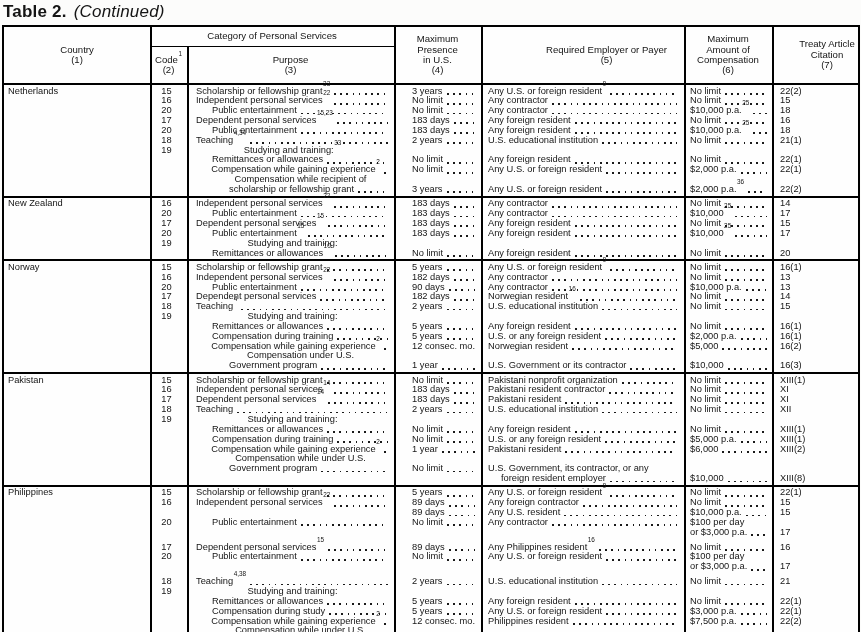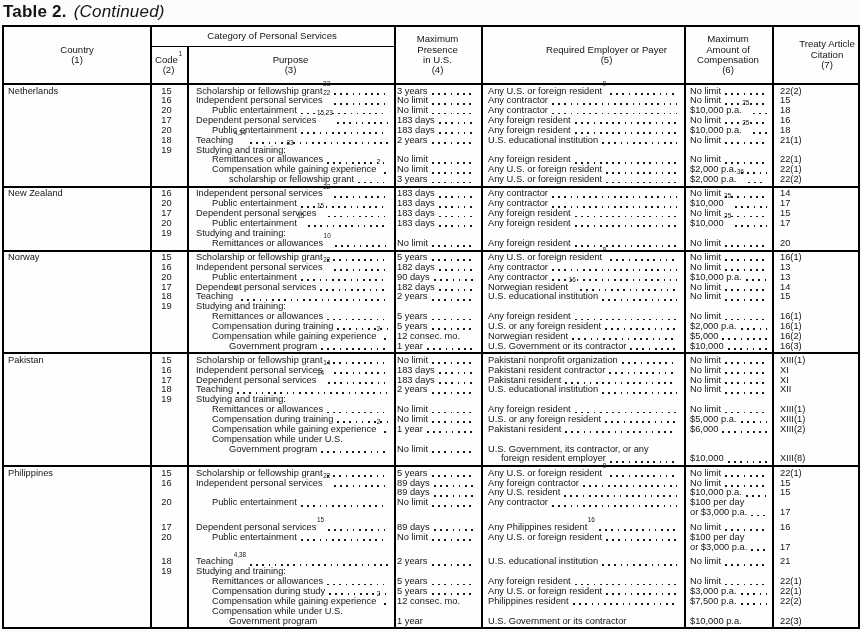--- a/index.html
+++ b/index.html
@@ -25,24 +25,24 @@
   .h-comp{grid-column:6;grid-row:1/3;}
   .h-cite{grid-column:7;grid-row:1/3;padding-left:24px;}
   .section{border-top:2px solid #000;padding:1.5px 0 1px 0;}
   .section.first{border-top:none;}
   .row{display:grid;grid-template-columns:146px 37px 207px 87px 203px 88px auto;
        height:9.85px;font-size:9.3px;line-height:9.85px;}
   .row.gap{height:5px;}
   .cell{display:flex;align-items:flex-start;white-space:nowrap;overflow:visible;}
   .c-country{padding-left:4px;}
   .c-code{justify-content:center;padding-right:4px;}
-  .c-purpose{padding-left:9px;padding-right:5px;}
+  .c-purpose{padding-left:9px;padding-right:5px;justify-content:center;}
   .c-purpose.ind1{padding-left:25px;}
   .c-purpose.ind2{padding-left:42px;}
-  .c-presence{padding-left:3px;padding-right:5px;}
+  .c-presence{padding-left:18px;padding-right:5px;}
   .c-payer{padding-left:7px;padding-right:6px;}
   .c-payer.eind1{padding-left:20px;}
   .c-amount{padding-left:6px;padding-right:4px;}
   .c-cite{padding-left:8px;}
   .lead{flex:1 0 5px;height:1.8px;margin:0 1px 1.6px 4px;align-self:flex-end;
         background-image:repeating-linear-gradient(to right,#1a1a1a 0,#1a1a1a 1.7px,transparent 1.7px,transparent 6.2px);}
   sup.s{font-size:6.4px;line-height:0;position:relative;top:-2.9px;margin-left:.5px;}
 </style>
 </head>
 <body>
@@ -331,20 +331,41 @@
             </div>
             <div class="cell c-cite">
               <span>22(1)</span>
             </div>
           </div>
           <div class="row">
             <div class="cell c-country"></div>
             <div class="cell c-code">
               <span></span>
             </div>
+            <div class="cell c-purpose ind1">
+              <span>Compensation while recipient of</span>
+            </div>
+            <div class="cell c-presence">
+              <span></span>
+            </div>
+            <div class="cell c-payer">
+              <span></span>
+            </div>
+            <div class="cell c-amount">
+              <span></span>
+            </div>
+            <div class="cell c-cite">
+              <span></span>
+            </div>
+          </div>
+          <div class="row">
+            <div class="cell c-country"></div>
+            <div class="cell c-code">
+              <span></span>
+            </div>
             <div class="cell c-purpose ind2">
               <span>scholarship or fellowship grant</span>
               <span class="lead"></span>
             </div>
             <div class="cell c-presence">
               <span>3 years</span>
               <span class="lead"></span>
             </div>
             <div class="cell c-payer">
               <span>Any U.S. or foreign resident</span>
@@ -735,20 +756,41 @@
             <div class="cell c-payer">
               <span>Norwegian resident</span>
               <span class="lead"></span>
             </div>
             <div class="cell c-amount">
               <span>$5,000</span>
               <span class="lead"></span>
             </div>
             <div class="cell c-cite">
               <span>16(2)</span>
+            </div>
+          </div>
+          <div class="row">
+            <div class="cell c-country"></div>
+            <div class="cell c-code">
+              <span></span>
+            </div>
+            <div class="cell c-purpose ind1">
+              <span>Compensation under U.S.</span>
+            </div>
+            <div class="cell c-presence">
+              <span></span>
+            </div>
+            <div class="cell c-payer">
+              <span></span>
+            </div>
+            <div class="cell c-amount">
+              <span></span>
+            </div>
+            <div class="cell c-cite">
+              <span></span>
             </div>
           </div>
           <div class="row">
             <div class="cell c-country"></div>
             <div class="cell c-code">
               <span></span>
             </div>
             <div class="cell c-purpose ind2">
               <span>Government program</span>
               <span class="lead"></span>

